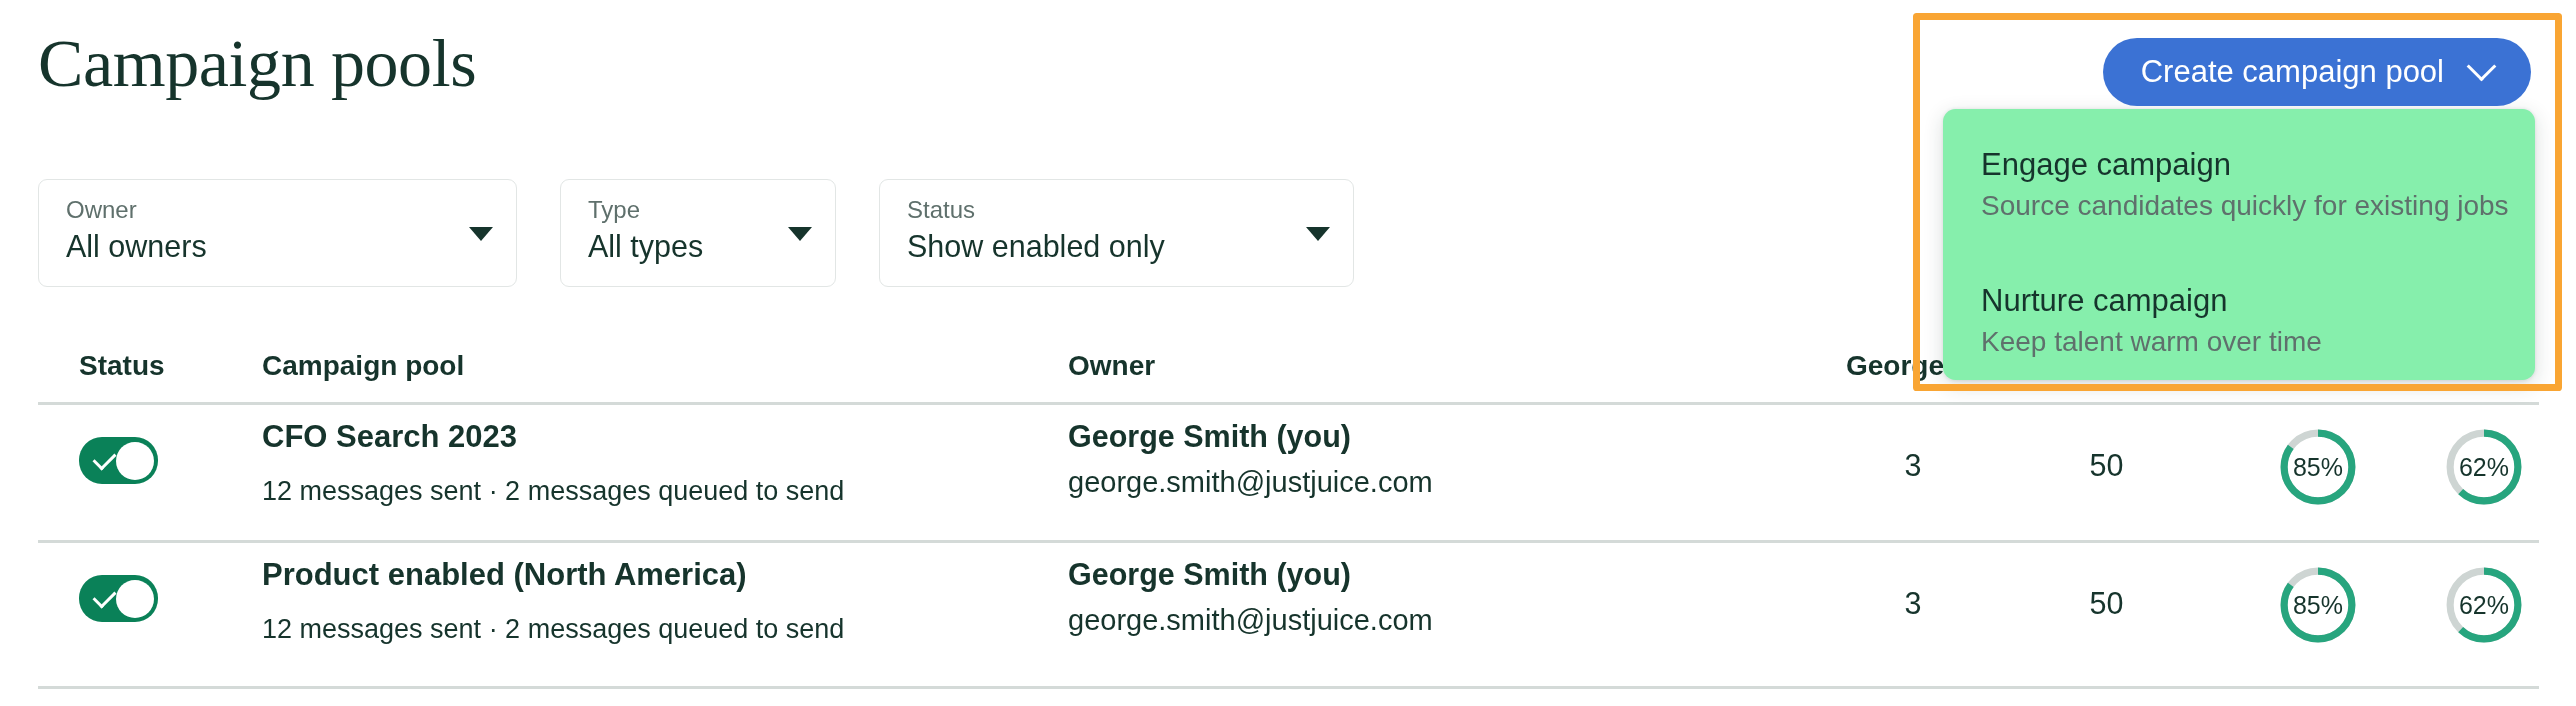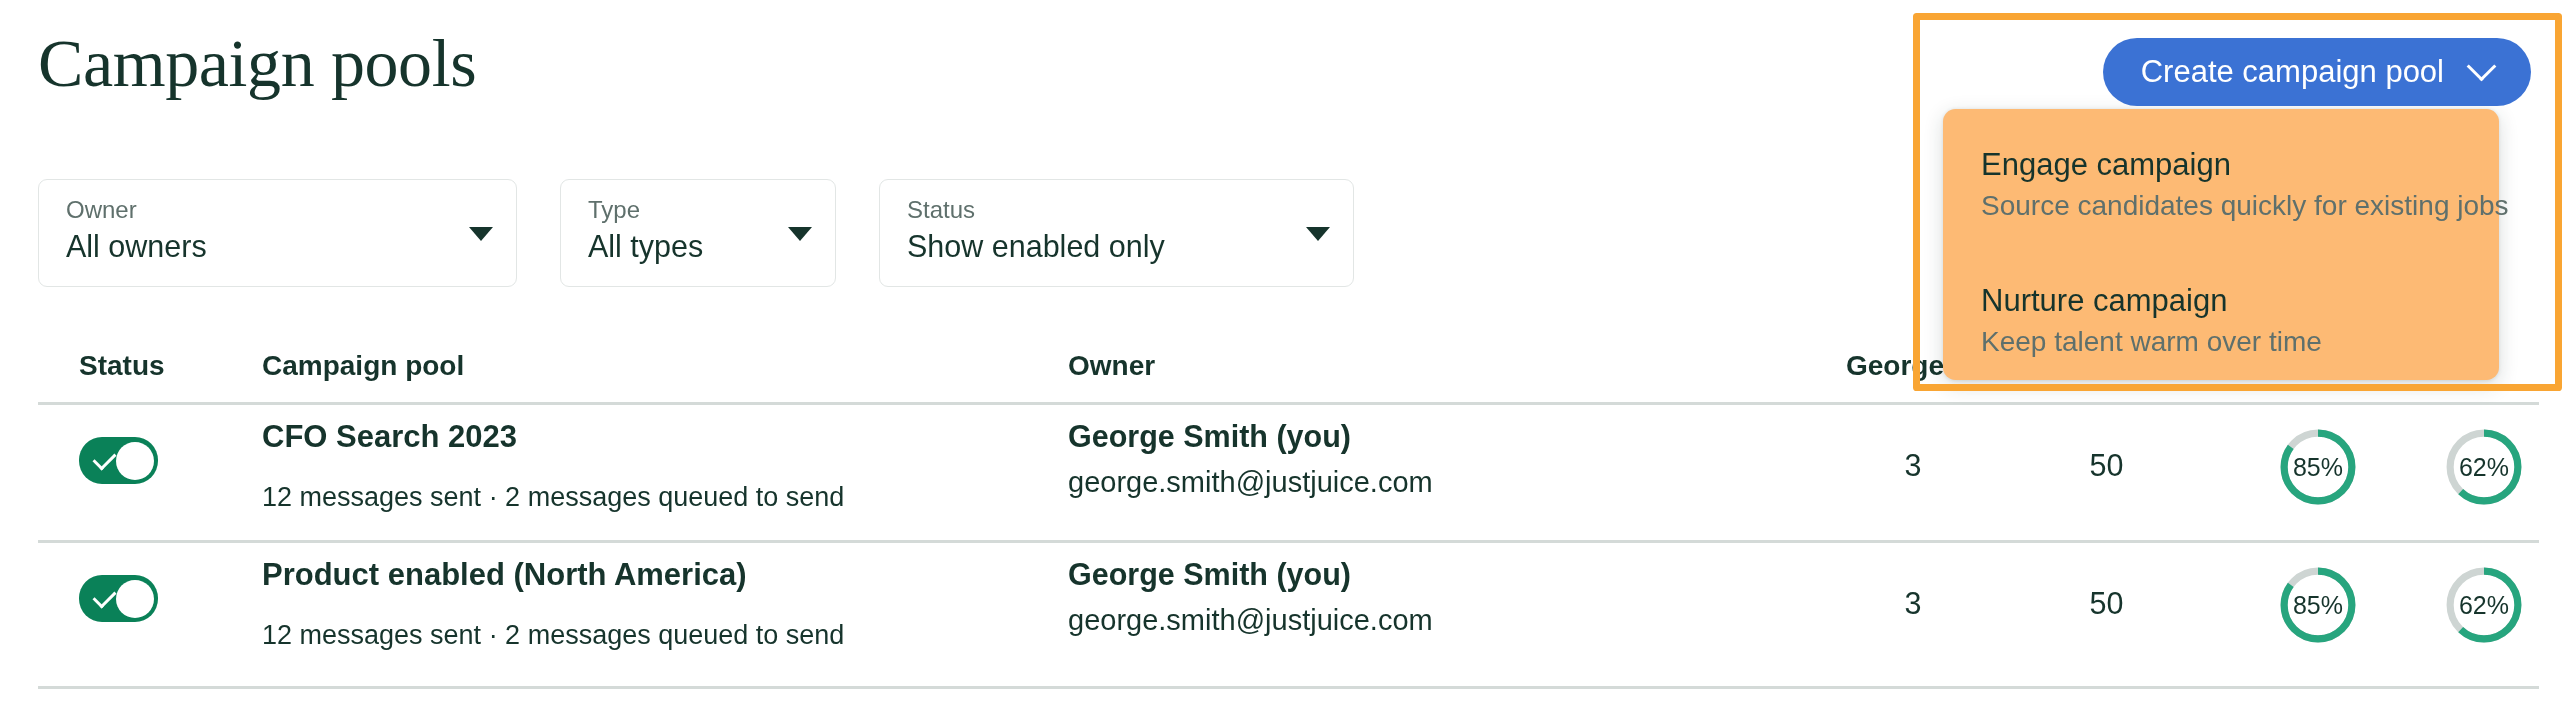--- a/index.html
+++ b/index.html
@@ -115,24 +115,25 @@
     transform: rotate(45deg);
   }
 
   
   .menu-panel {
     position: absolute;
     left: 1943px;
     top: 109px;
     width: 556px;
     height: 271px;
-    background: #fdba74;
+    background: #86efac;
     border-radius: 12.5px;
     box-shadow: 0 5.4px 20px rgba(22,52,44,0.16), 0 0.9px 3.6px rgba(22,52,44,0.10);
     z-index: 5;
+    padding-left: 36px;
   }
   .menu-item {
     position: absolute;
     left: 38px;
     cursor: pointer;
   }
   .menu-item.item-0 { top: 36px; }
   .menu-item.item-1 { top: 172px; }
   .menu-item-title {
     font-size: 31px;
@@ -243,21 +244,21 @@
     font-weight: bold;
     color: #16342c;
     white-space: nowrap;
     cursor: pointer;
   }
   .pool-sub {
     font-size: 27px;
     line-height: 36px;
     color: #16342c;
     white-space: nowrap;
-    margin-top: 22px;
+    margin-top: 16px;
   }
 
   .cell-owner {
     position: absolute;
     left: 1068px;
     top: 12.5px;
   }
   .owner-name {
     font-size: 30.5px;
     line-height: 41px;

